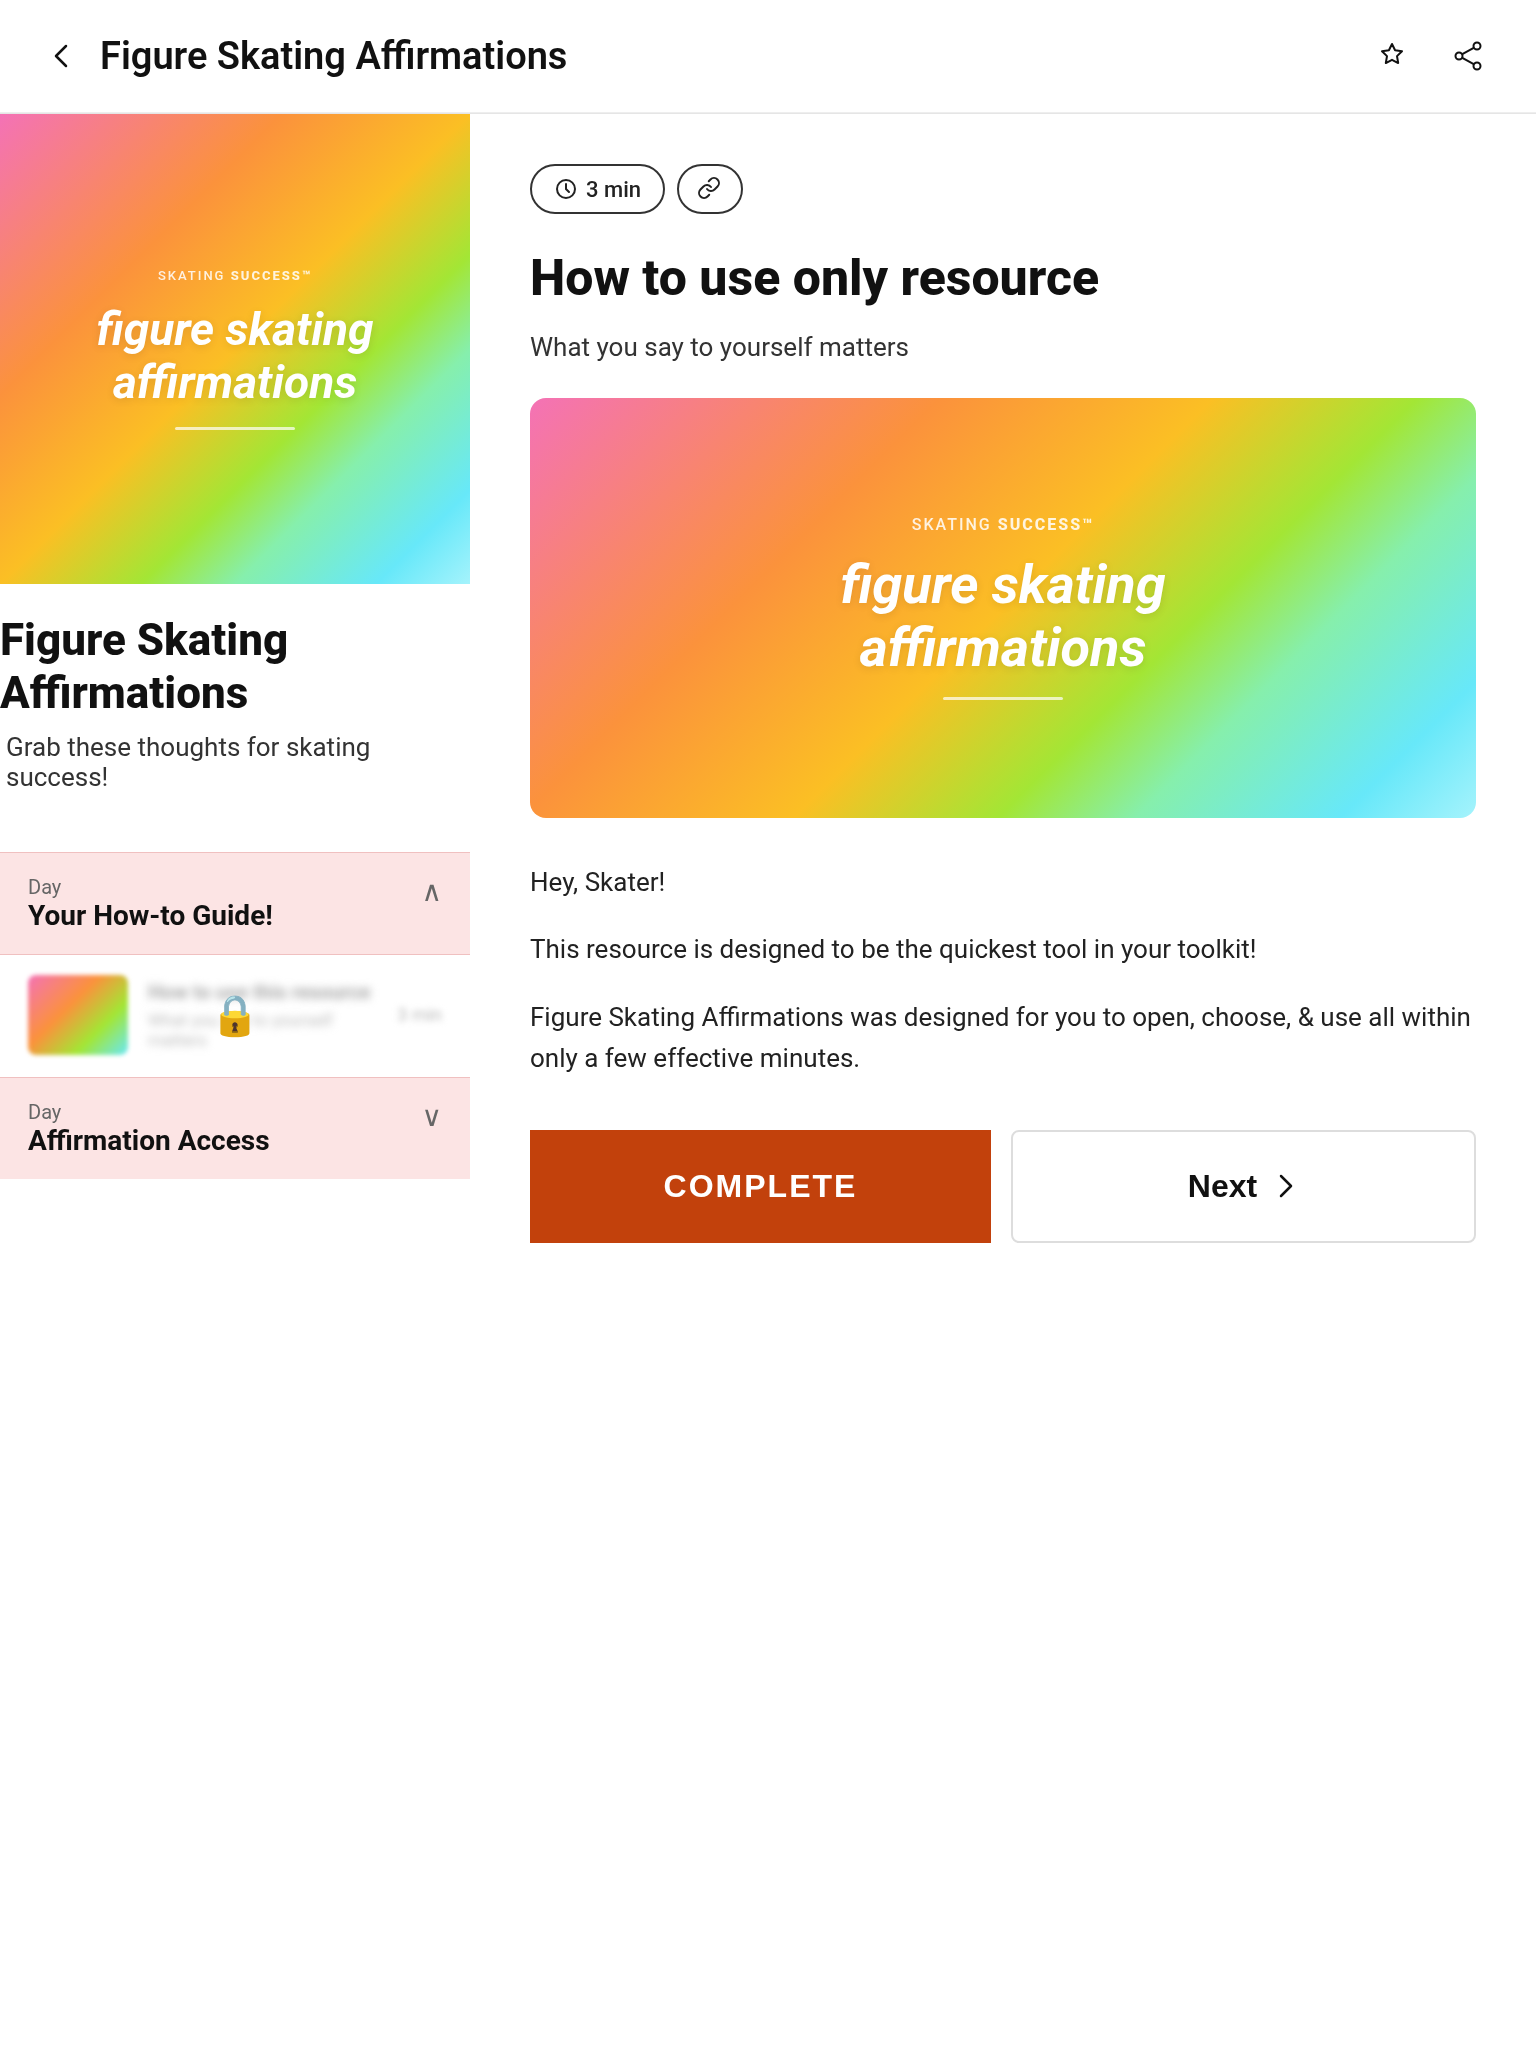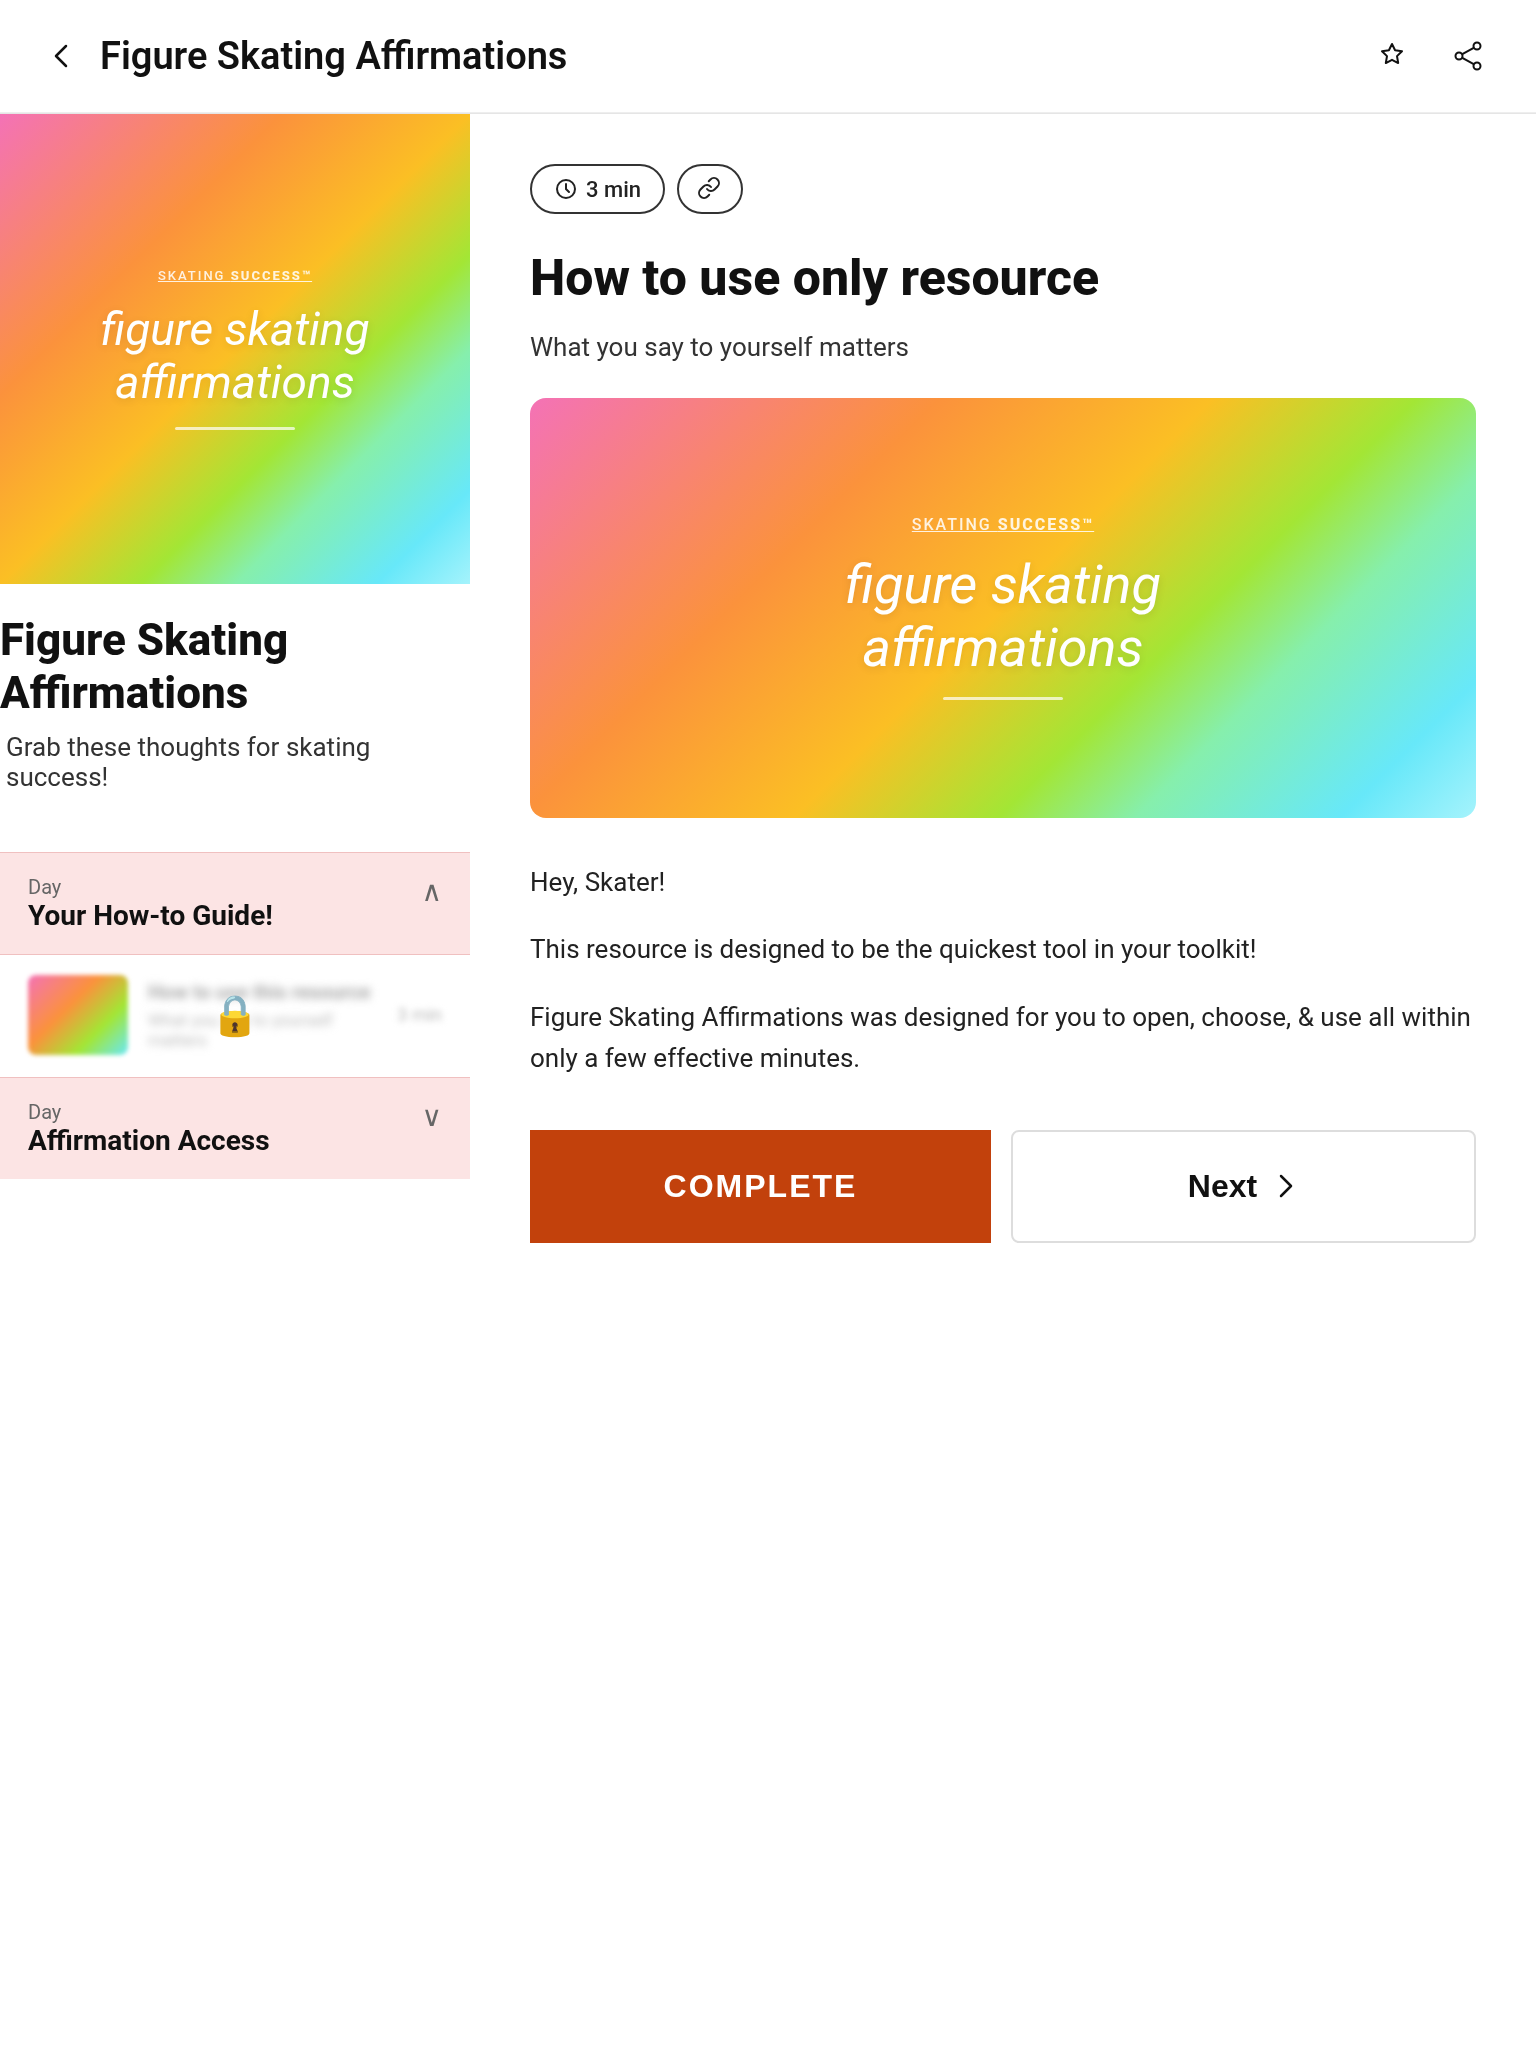--- a/index.html
+++ b/index.html
@@ -75,28 +75,27 @@
       justify-content: center;
       position: relative;
     }
     .hero-logo {
       font-size: 13px;
       color: rgba(255,255,255,0.85);
       letter-spacing: 2px;
       text-transform: uppercase;
       margin-bottom: 20px;
       font-weight: 500;
-      text-decoration: underline;
     }
     .hero-logo span {
       font-weight: 800;
     }
     .hero-title {
       font-size: 46px;
-      font-weight: 400;
+      font-weight: 700;
       color: #fff;
       text-align: center;
       line-height: 1.15;
       font-style: italic;
       text-shadow: 0 2px 8px rgba(0,0,0,0.1);
     }
     .hero-underline {
       width: 120px;
       height: 3px;
       background: rgba(255,255,255,0.7);

